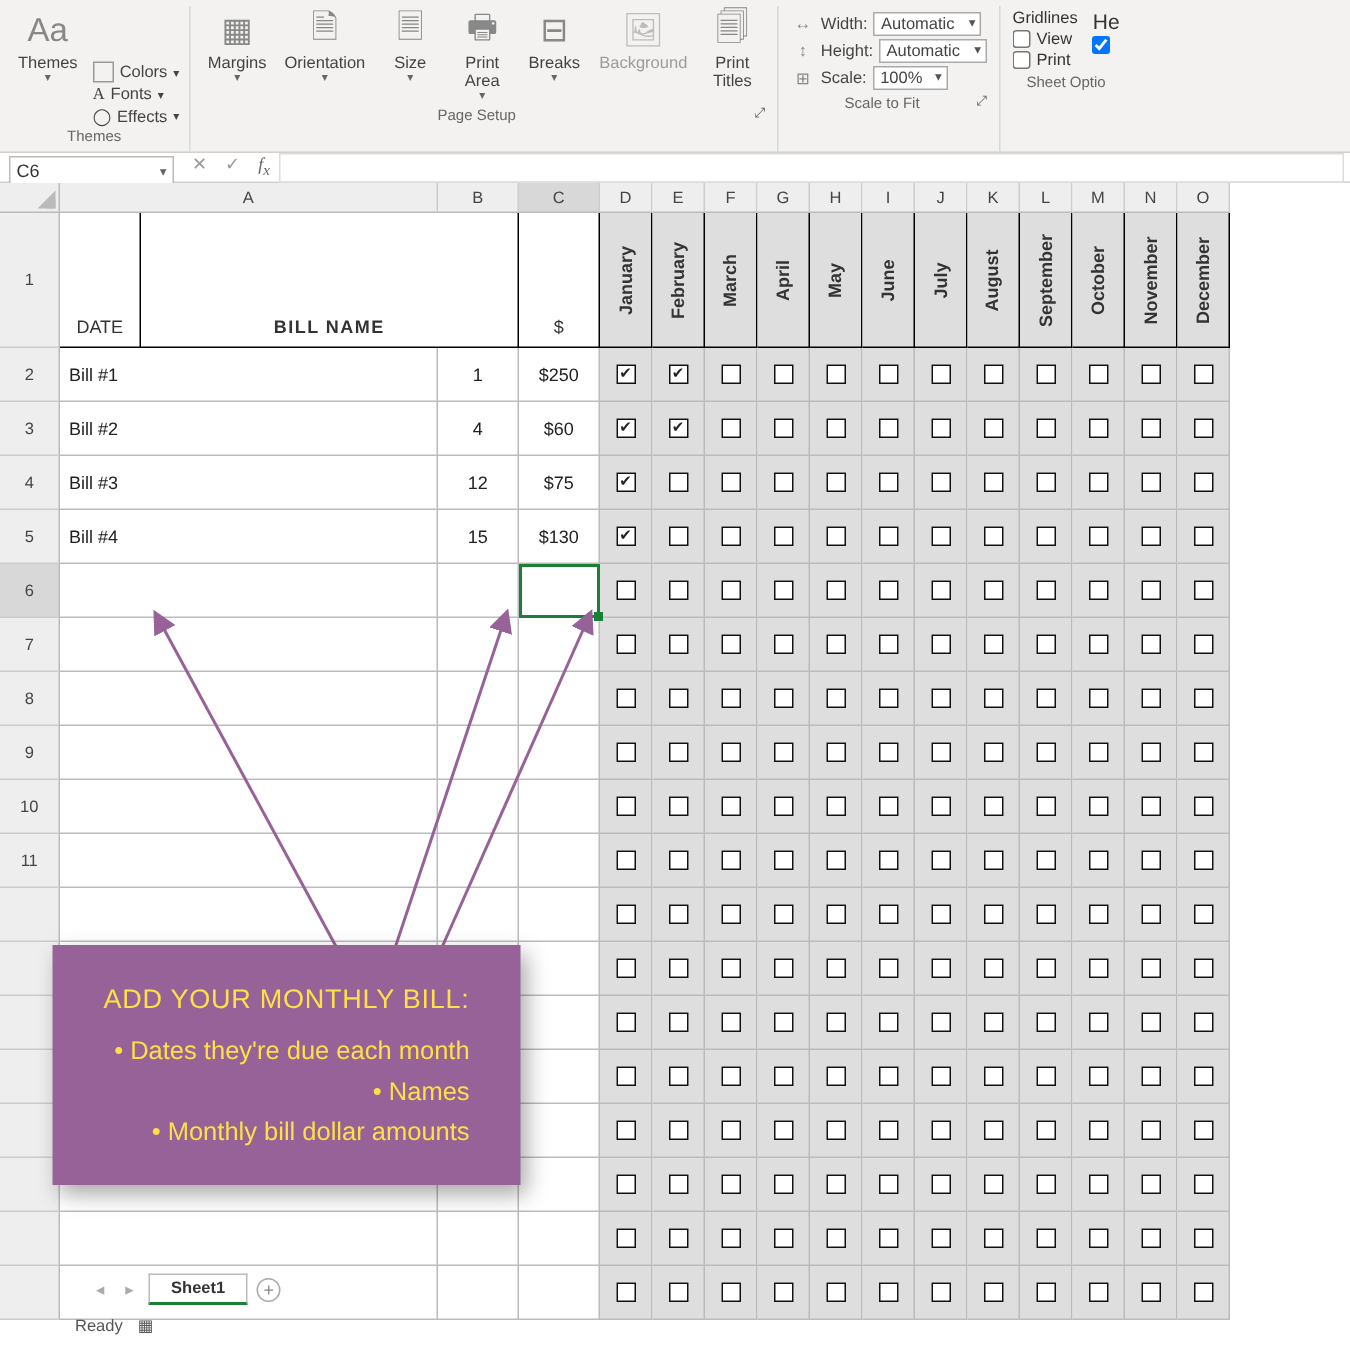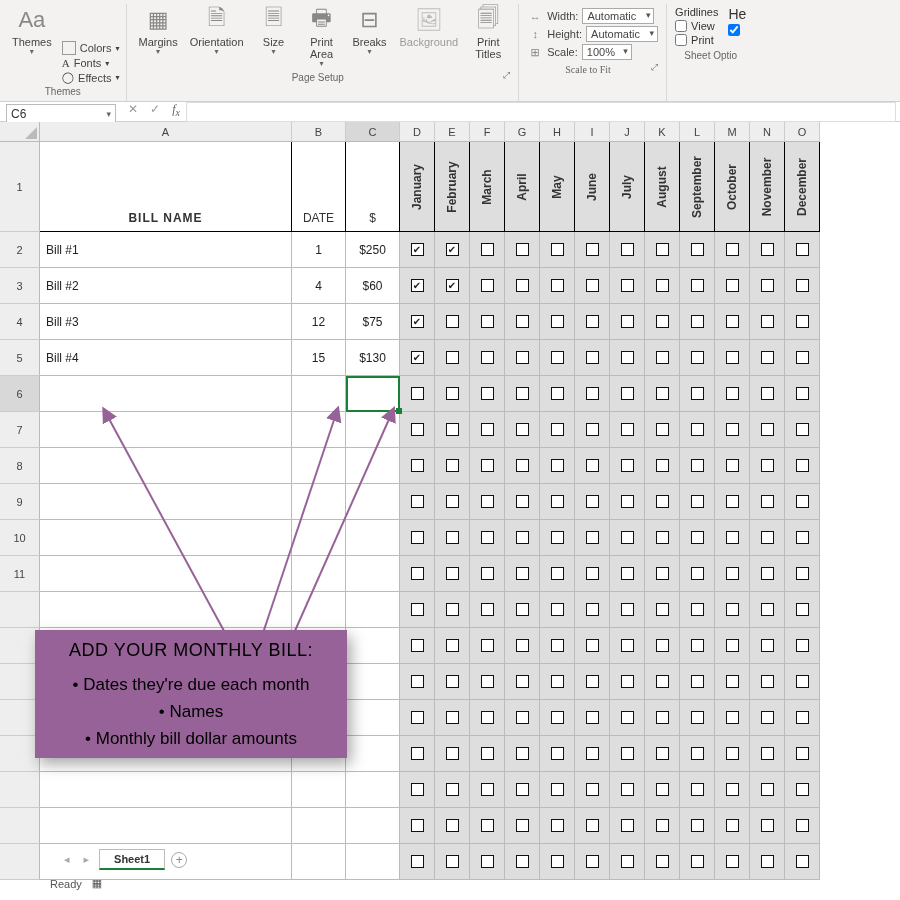--- a/index.html
+++ b/index.html
@@ -132,22 +132,22 @@
   .sel-cell{
     outline:2px solid #1a7f37; outline-offset:-2px; position:relative;
   }
   .sel-cell::after{
     content:""; position:absolute; right:-3px; bottom:-3px;
     width:6px; height:6px; background:#1a7f37;
   }
   
   .callout{
     position:absolute; left:35px; top:— ; 
-    background:#966297; color:#000000; padding:6px 34px;
-    font-size:17px; text-align:center; line-height:1.6;
+    background:#966297; color:#fde047; padding:22px 34px;
+    font-size:17px; text-align:right; line-height:1.6;
     box-shadow:4px 6px 14px rgba(0,0,0,0.35);
   }
   .callout .title{ font-size:18px; letter-spacing:0.5px; margin-bottom:6px;}
   .arrow{
     stroke:#966297; stroke-width:2; fill:none;
   }
   .arrowhead{ fill:#966297; }
   
   .tabs{
     position:absolute; left:60px; bottom:30px;
@@ -256,21 +256,21 @@
         <span class="ico">↕</span>
         <span>Height:</span>
         <span class="dropdown">Automatic</span>
       </div>
       <div class="scale-row">
         <span class="ico">⊞</span>
         <span>Scale:</span>
         <span class="dropdown" style="min-width:50px">100%</span>
       </div>
     </div>
-    <div style="display:flex; justify-content:space-between;font-family:Liberation Serif, serif;">
+    <div style="display:flex; justify-content:space-between;">
       <div class="group-label" style="flex:1">Scale to Fit</div>
       <div class="group-launcher">⤢</div>
     </div>
   </div>
 
   <div class="ribbon-group" style="border-right:none">
     <div style="display:flex; gap:10px; padding:2px 2px 0 2px">
       <div>
         <div style="font-size:11px;">Gridlines</div>
         <label class="chk">
@@ -319,25 +319,25 @@
     <div class="colh wM">J</div>
     <div class="colh wM">K</div>
     <div class="colh wM">L</div>
     <div class="colh wM">M</div>
     <div class="colh wM">N</div>
     <div class="colh wM">O</div>
   </div>
 
   <div class="hdrrow">
     <div class="rowh" style="height:90px">1</div>
+    <div class="hdrcell wB">
+        <span style="padding-bottom:6px">DATE</span>
+      </div>
     <div class="hdrcell billname wA">
         <span style="padding-bottom:6px">BILL NAME</span>
-      </div>
-    <div class="hdrcell wB">
-        <span style="padding-bottom:6px">DATE</span>
       </div>
     <div class="hdrcell wC">
         <span style="padding-bottom:6px">$</span>
       </div>
     <div class="mhdr wM">
         <span>January</span>
       </div>
     <div class="mhdr wM">
         <span>February</span>
       </div>

